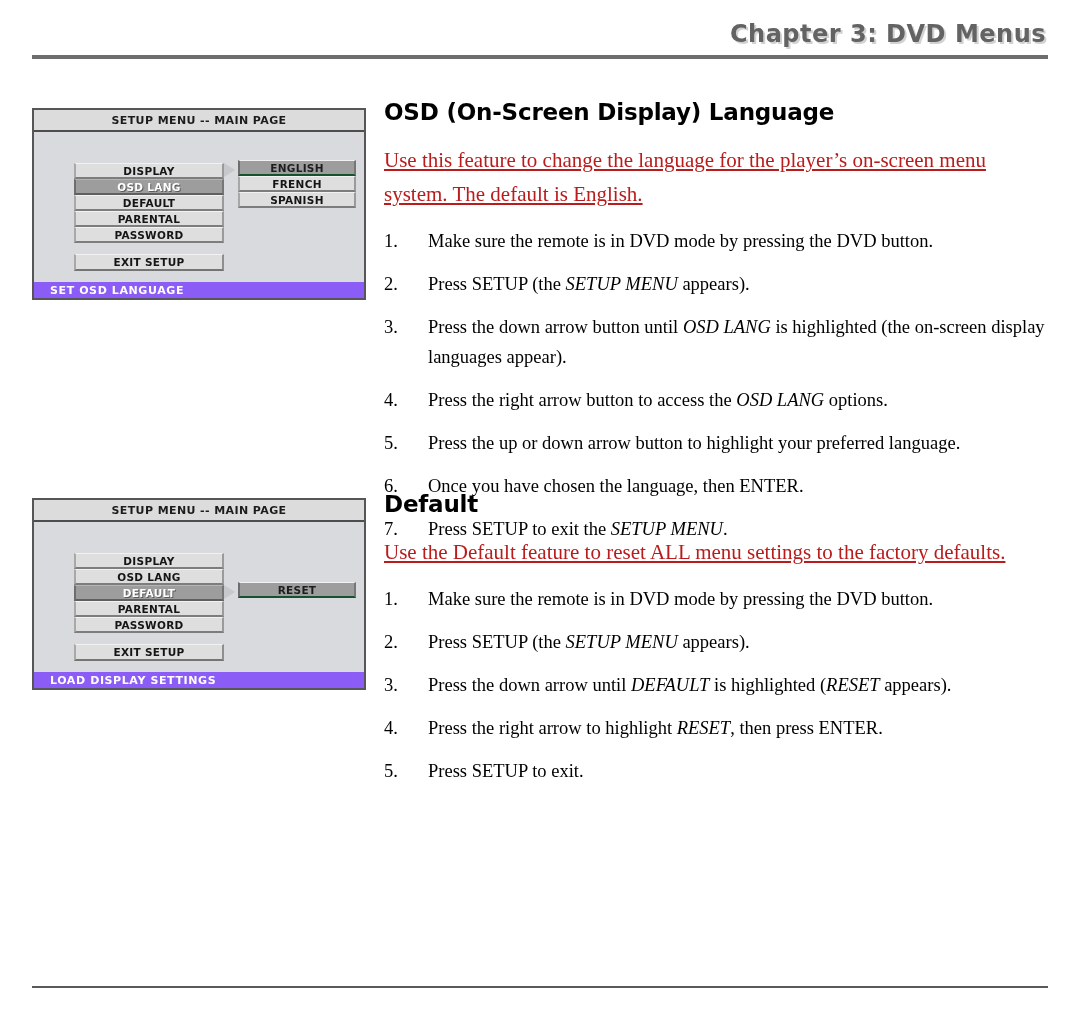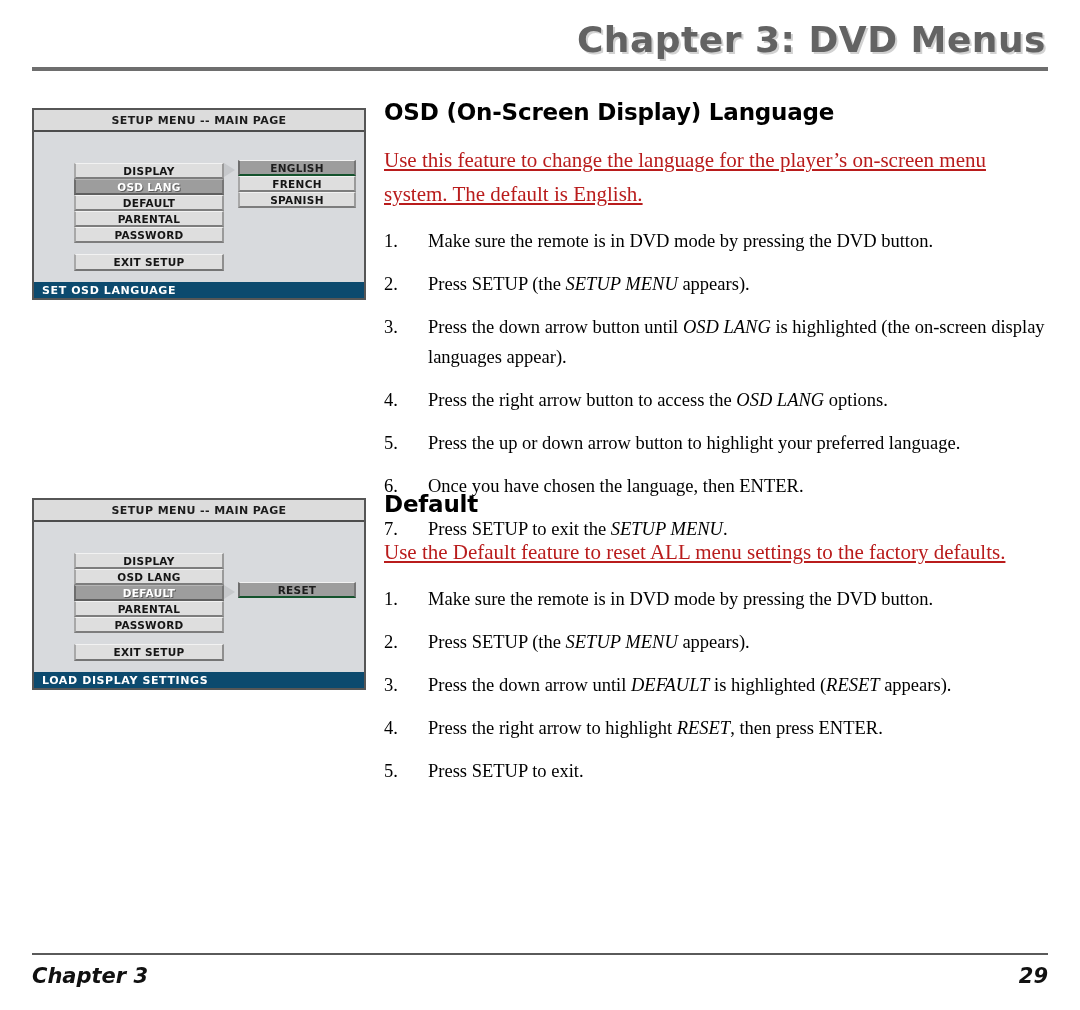--- a/index.html
+++ b/index.html
@@ -15,21 +15,21 @@
 
   
   .page-header {
     position: absolute;
     left: 32px; top: 22px; width: 1016px;
   }
   .chapter-title {
     text-align: right;
     font-family: "DejaVu Sans", sans-serif;
     font-weight: bold;
-    font-size: 36px;
+    font-size: 24px;
     letter-spacing: 0.5px;
     color: #636363;
     text-shadow: 2px 2px 0 #d2d2d2;
     line-height: 1.0;
     padding-right: 2px;
   }
   .header-rule {
     margin-top: 9px;
     height: 4px;
     background: #6e6e6e;
@@ -151,24 +151,24 @@
     font-weight: bold;
     letter-spacing: 0.3px;
     color: #151515;
   }
 
   .osd-status {
     position: absolute;
     left: 0; bottom: 0;
     width: 100%;
     height: 16px;
-    background: #0c4a6e;
-    display: flex;
-    align-items: center;
-    padding-left: 8px;
+    background: #8b5cf6;
+    display: flex;
+    align-items: center;
+    padding-left: 16px;
     font-size: 11px;
     font-weight: bold;
     letter-spacing: 0.6px;
     color: #ffffff;
   }
 
   
   .textcol { position: absolute; left: 384px; width: 665px; }
 
   h2.heading {
@@ -353,17 +353,13 @@
           <li><span class="num">3.</span><span>Press the down arrow until <em>DEFAULT</em> is highlighted (<em>RESET</em> appears).</span></li>
           <li><span class="num">4.</span><span>Press the right arrow to highlight <em>RESET</em>, then press ENTER.</span></li>
           <li><span class="num">5.</span><span>Press SETUP to exit.</span></li>
         </ol>
     </div>
   </div>
 </div>
 
 <div class="footer">
   <div class="footer-rule"></div>
-  <div class="footer-row">
-    <span>Chapter 3</span>
-    <span>29</span>
-  </div>
 </div>
 
 </body></html>

